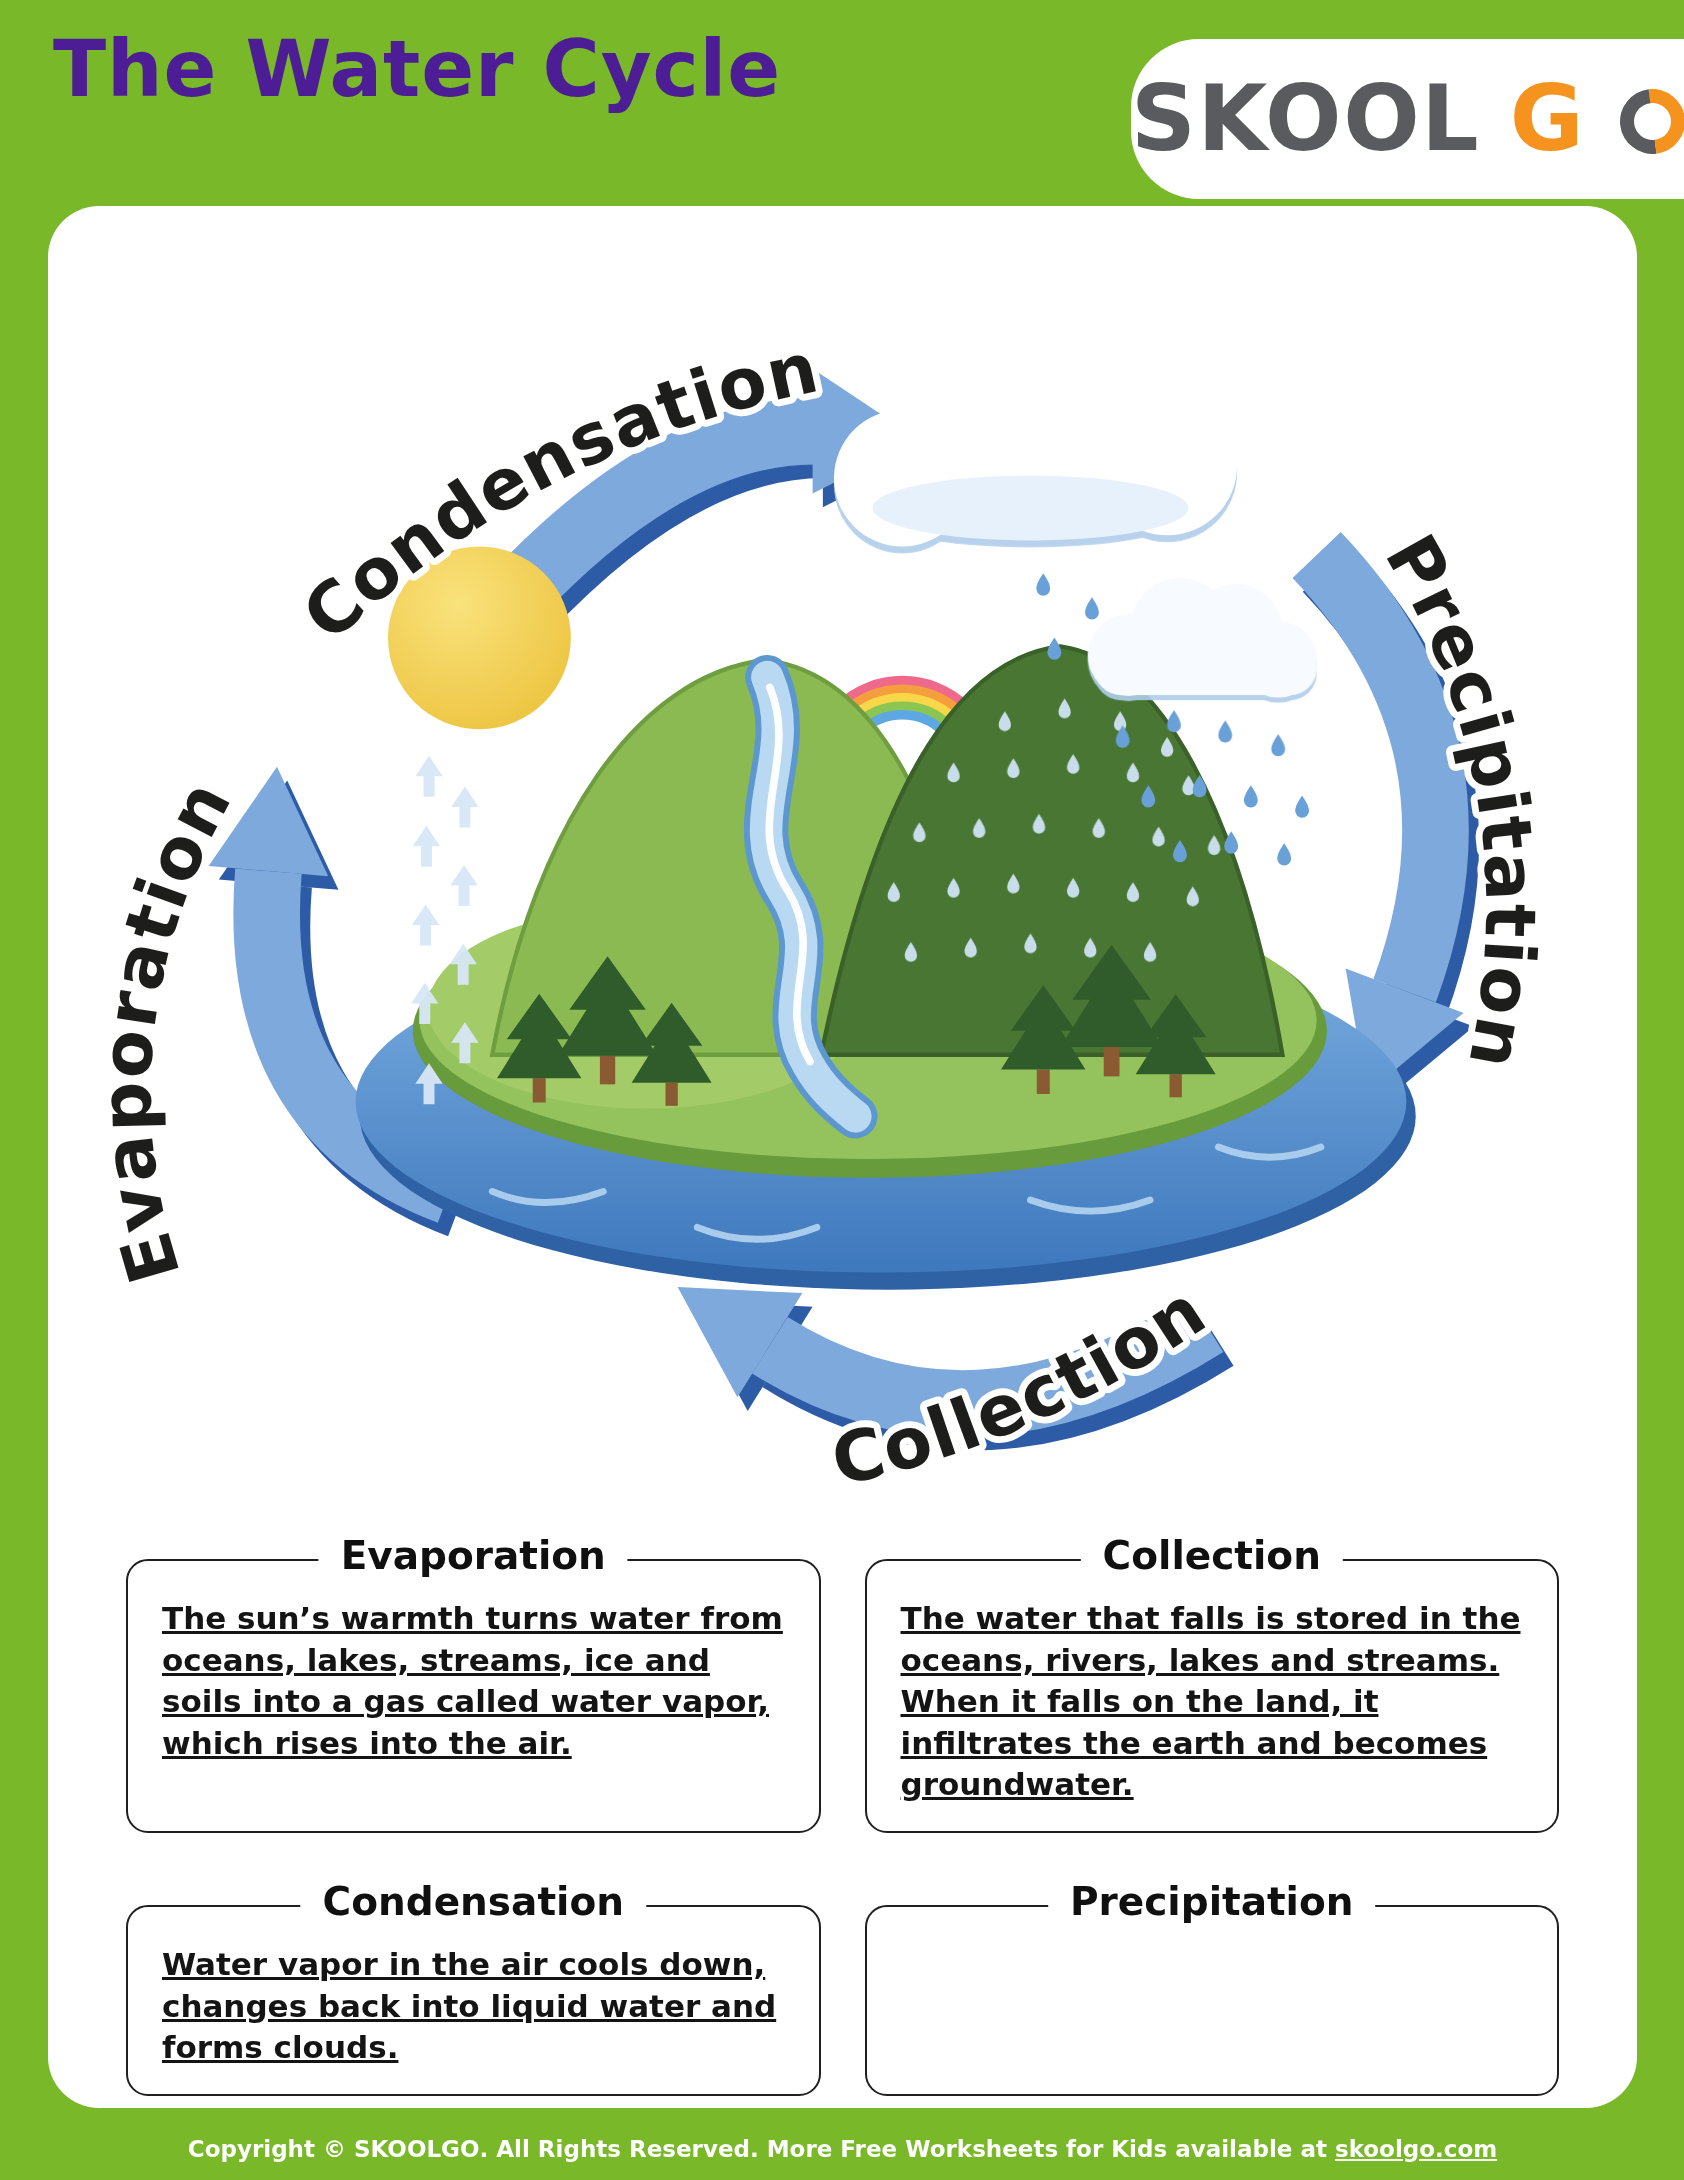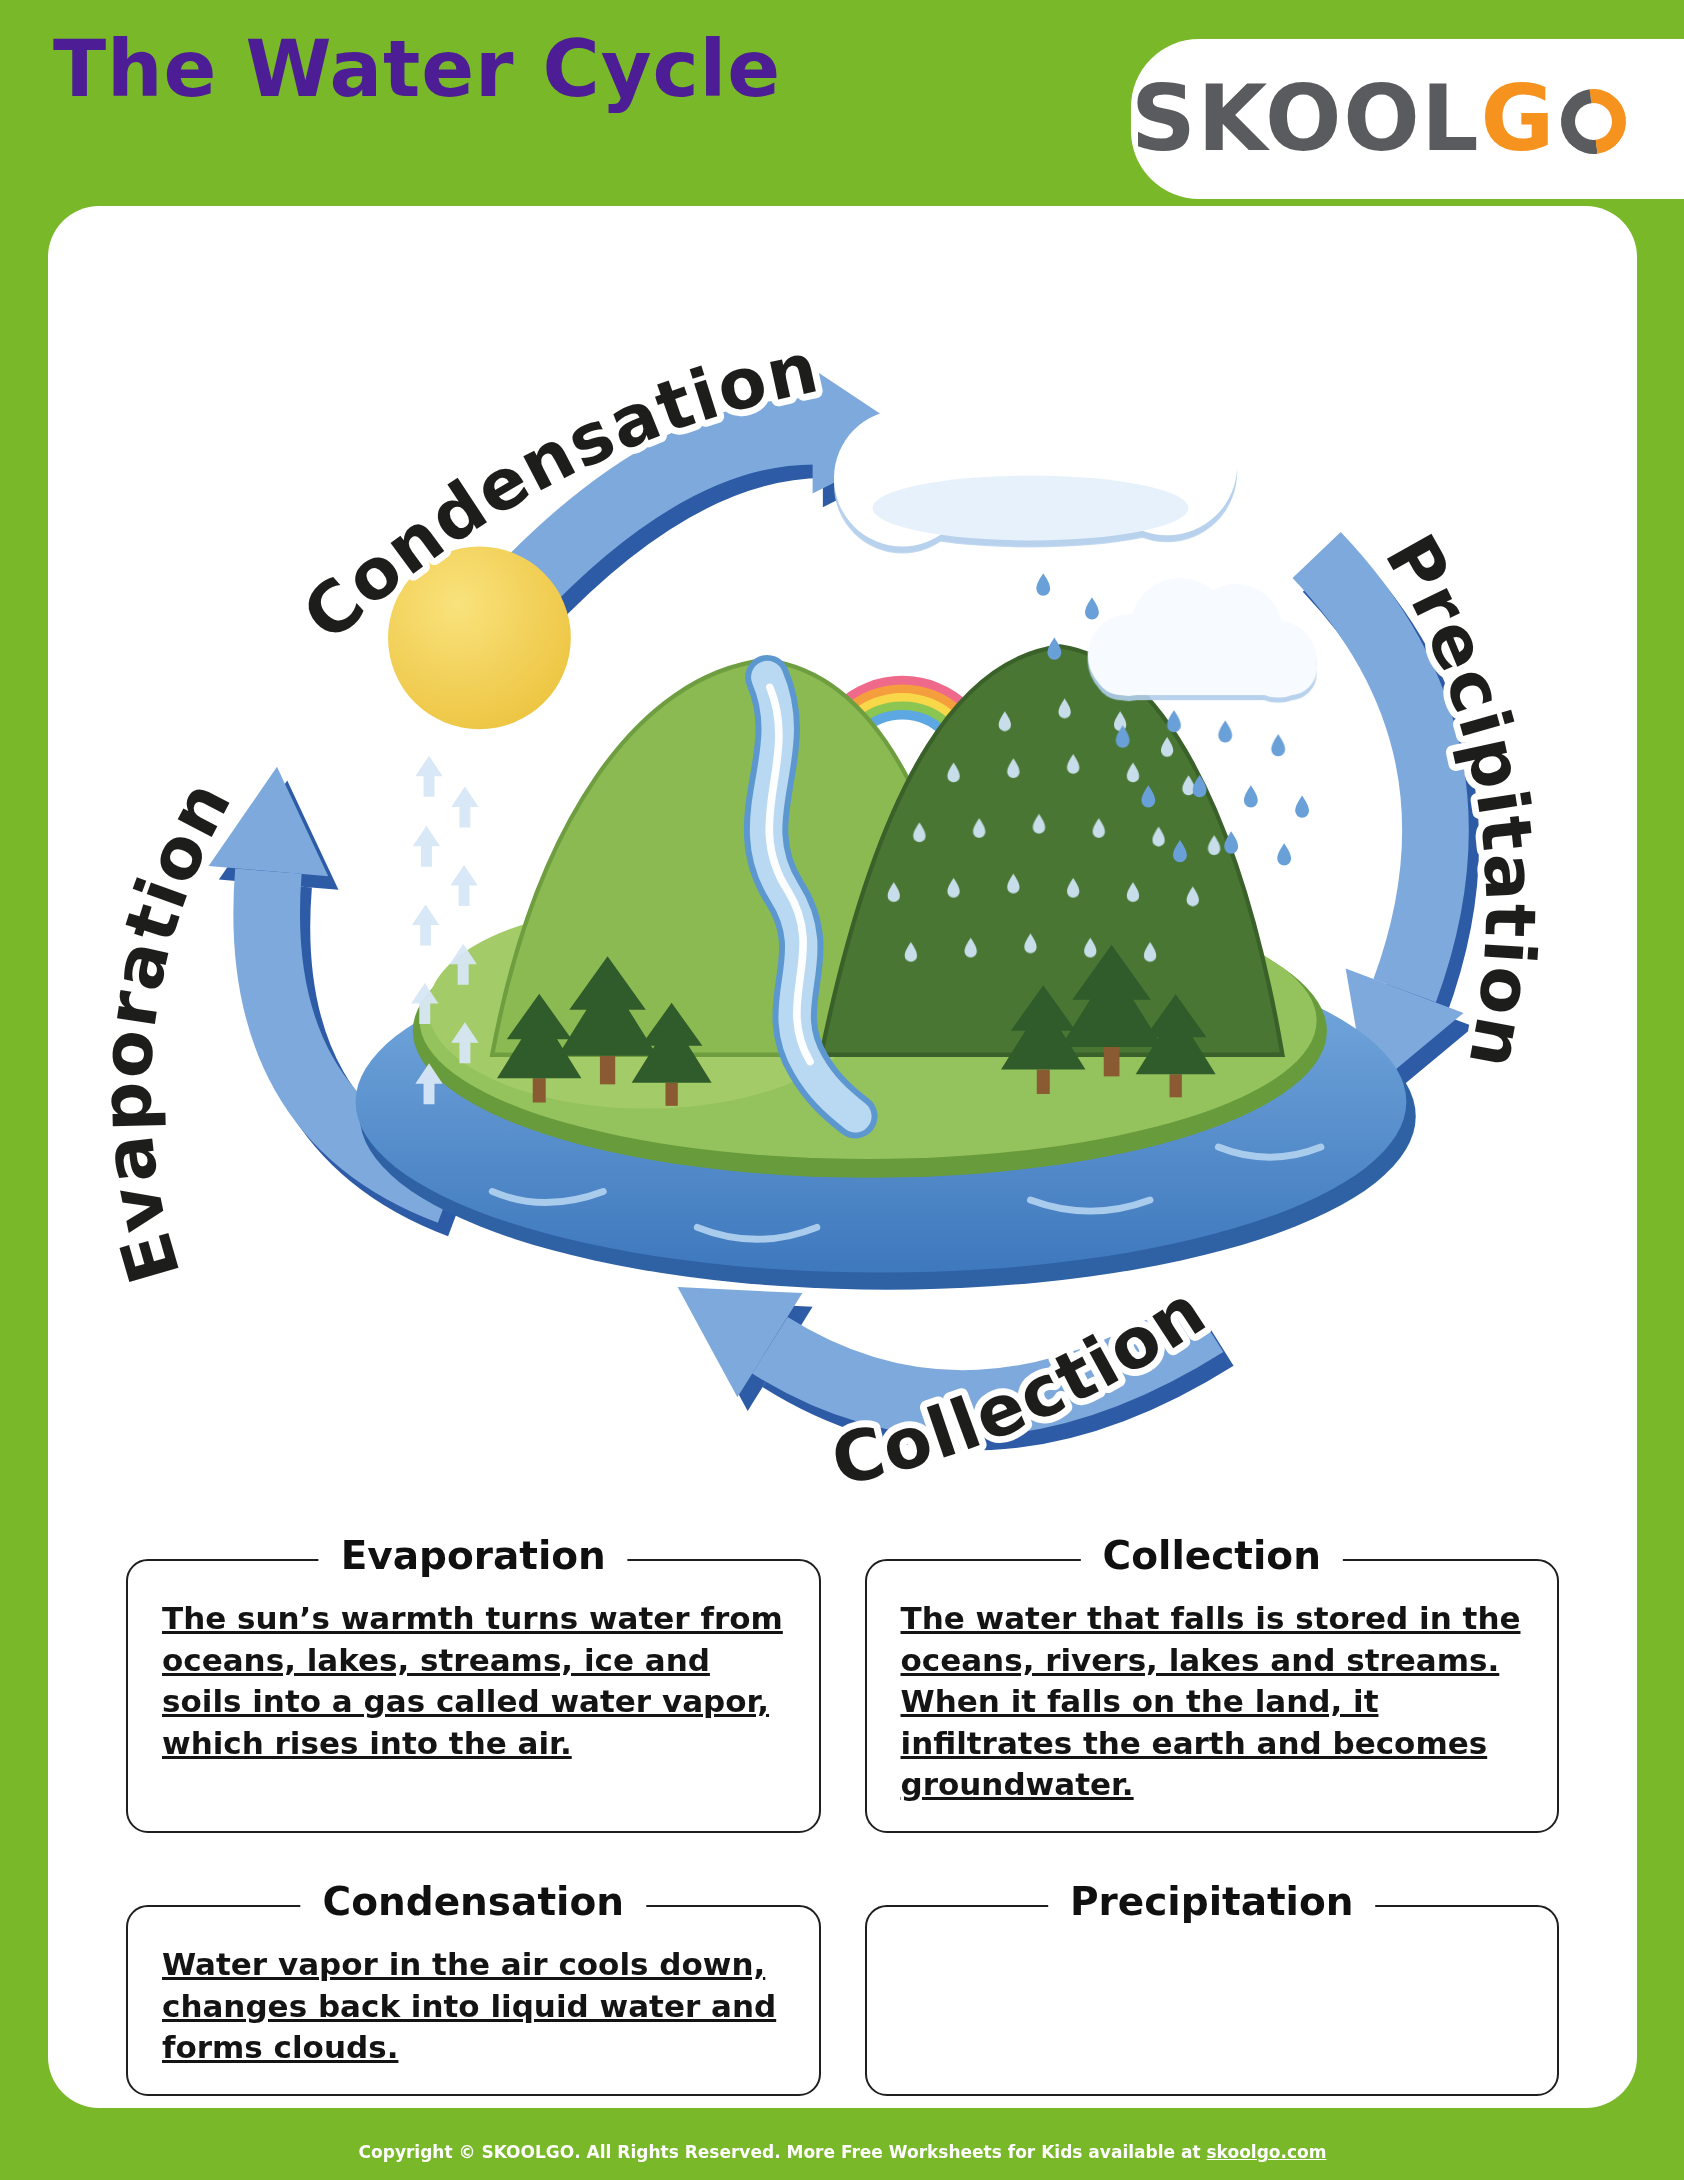--- a/index.html
+++ b/index.html
@@ -1,20 +1,20 @@
 <!DOCTYPE html>
 <html style="font-size:13.6px"><head>
 <meta charset="utf-8">
 <style>
   html,body{margin:0;padding:0;background:#78b829;}
   .page{position:relative;width:1685px;height:2181px;background:#78b829;font-family:"DejaVu Sans",sans-serif;overflow:hidden;}
 
   
   .page-title{position:absolute;top:24px;left:53px;margin:0;font-size:78px;font-weight:800;color:#4c1d95;letter-spacing:0.9px;}
-  .logo-badge{position:absolute;top:39px;right:0;width:554px;height:160px;background:#ffffff;border-radius:68px 0 0 68px;display:flex;align-items:center;justify-content:flex-start;}
+  .logo-badge{position:absolute;top:39px;right:0;width:554px;height:160px;background:#ffffff;border-radius:68px 0 0 68px;display:flex;align-items:center;justify-content:space-between;}
   .logo-text{font-size:90px;font-weight:800;color:#5a5b5e;letter-spacing:1.7px;line-height:1;}
   .logo-g{color:#f6921e;}
   .logo-o{display:inline-block;width:37px;height:37px;border:14.5px solid #5a5b5e;border-top-color:#f6921e;border-right-color:#f6921e;border-radius:50%;transform:rotate(38deg);margin-left:5.1px;margin-top:5.1px;}
 
   
   .sheet{position:absolute;left:48px;right:48px;top:206px;bottom:73px;background:#ffffff;border-radius:51px;}
   svg.diagram{position:absolute;top:3.4px;left:0;width:100%;height:auto;display:block;}
 
   
   .arrow-shadow{fill:none;stroke:#2d5ba6;stroke-width:78px;}
@@ -23,21 +23,21 @@
   .ah{fill:#7ea9dc;}
   .cycle-label{font-family:"DejaVu Sans",sans-serif;font-weight:700;font-size:82px;fill:#1d1d1b;stroke:#ffffff;stroke-width:16px;paint-order:stroke;stroke-linejoin:round;letter-spacing:2px;}
 
   
   .cards{position:absolute;top:1353px;left:78px;right:78px;display:grid;grid-template-columns:1fr 1fr;column-gap:44px;row-gap:72px;}
   .card{position:relative;border:2.6px solid #1f1f1f;border-radius:22px;padding:37px 34px 25.6px;background:#fff;}
   .card-title{position:absolute;top:-28px;left:50%;transform:translateX(-50%);background:#fff;padding:0 22px;font-size:39px;font-weight:800;color:#101010;white-space:nowrap;}
   .card-body{margin:0;font-size:31px;line-height:1.34;font-weight:700;color:#141414;text-decoration:underline;}
 
   
-  .footer{position:absolute;left:0;right:0;bottom:19px;text-align:center;color:#ffffff;font-size:17px;font-weight:700;margin-top:30px;}
+  .footer{position:absolute;left:0;right:0;bottom:19px;text-align:center;color:#ffffff;font-size:23px;font-weight:700;margin-top:30px;}
   .footer-link{color:#ffffff;text-decoration:underline;cursor:pointer;}
 </style>
 </head>
 <body>
 
 <div class="page">
 
   <h1 class="page-title">The Water Cycle</h1>
 
   <div class="logo-badge">

